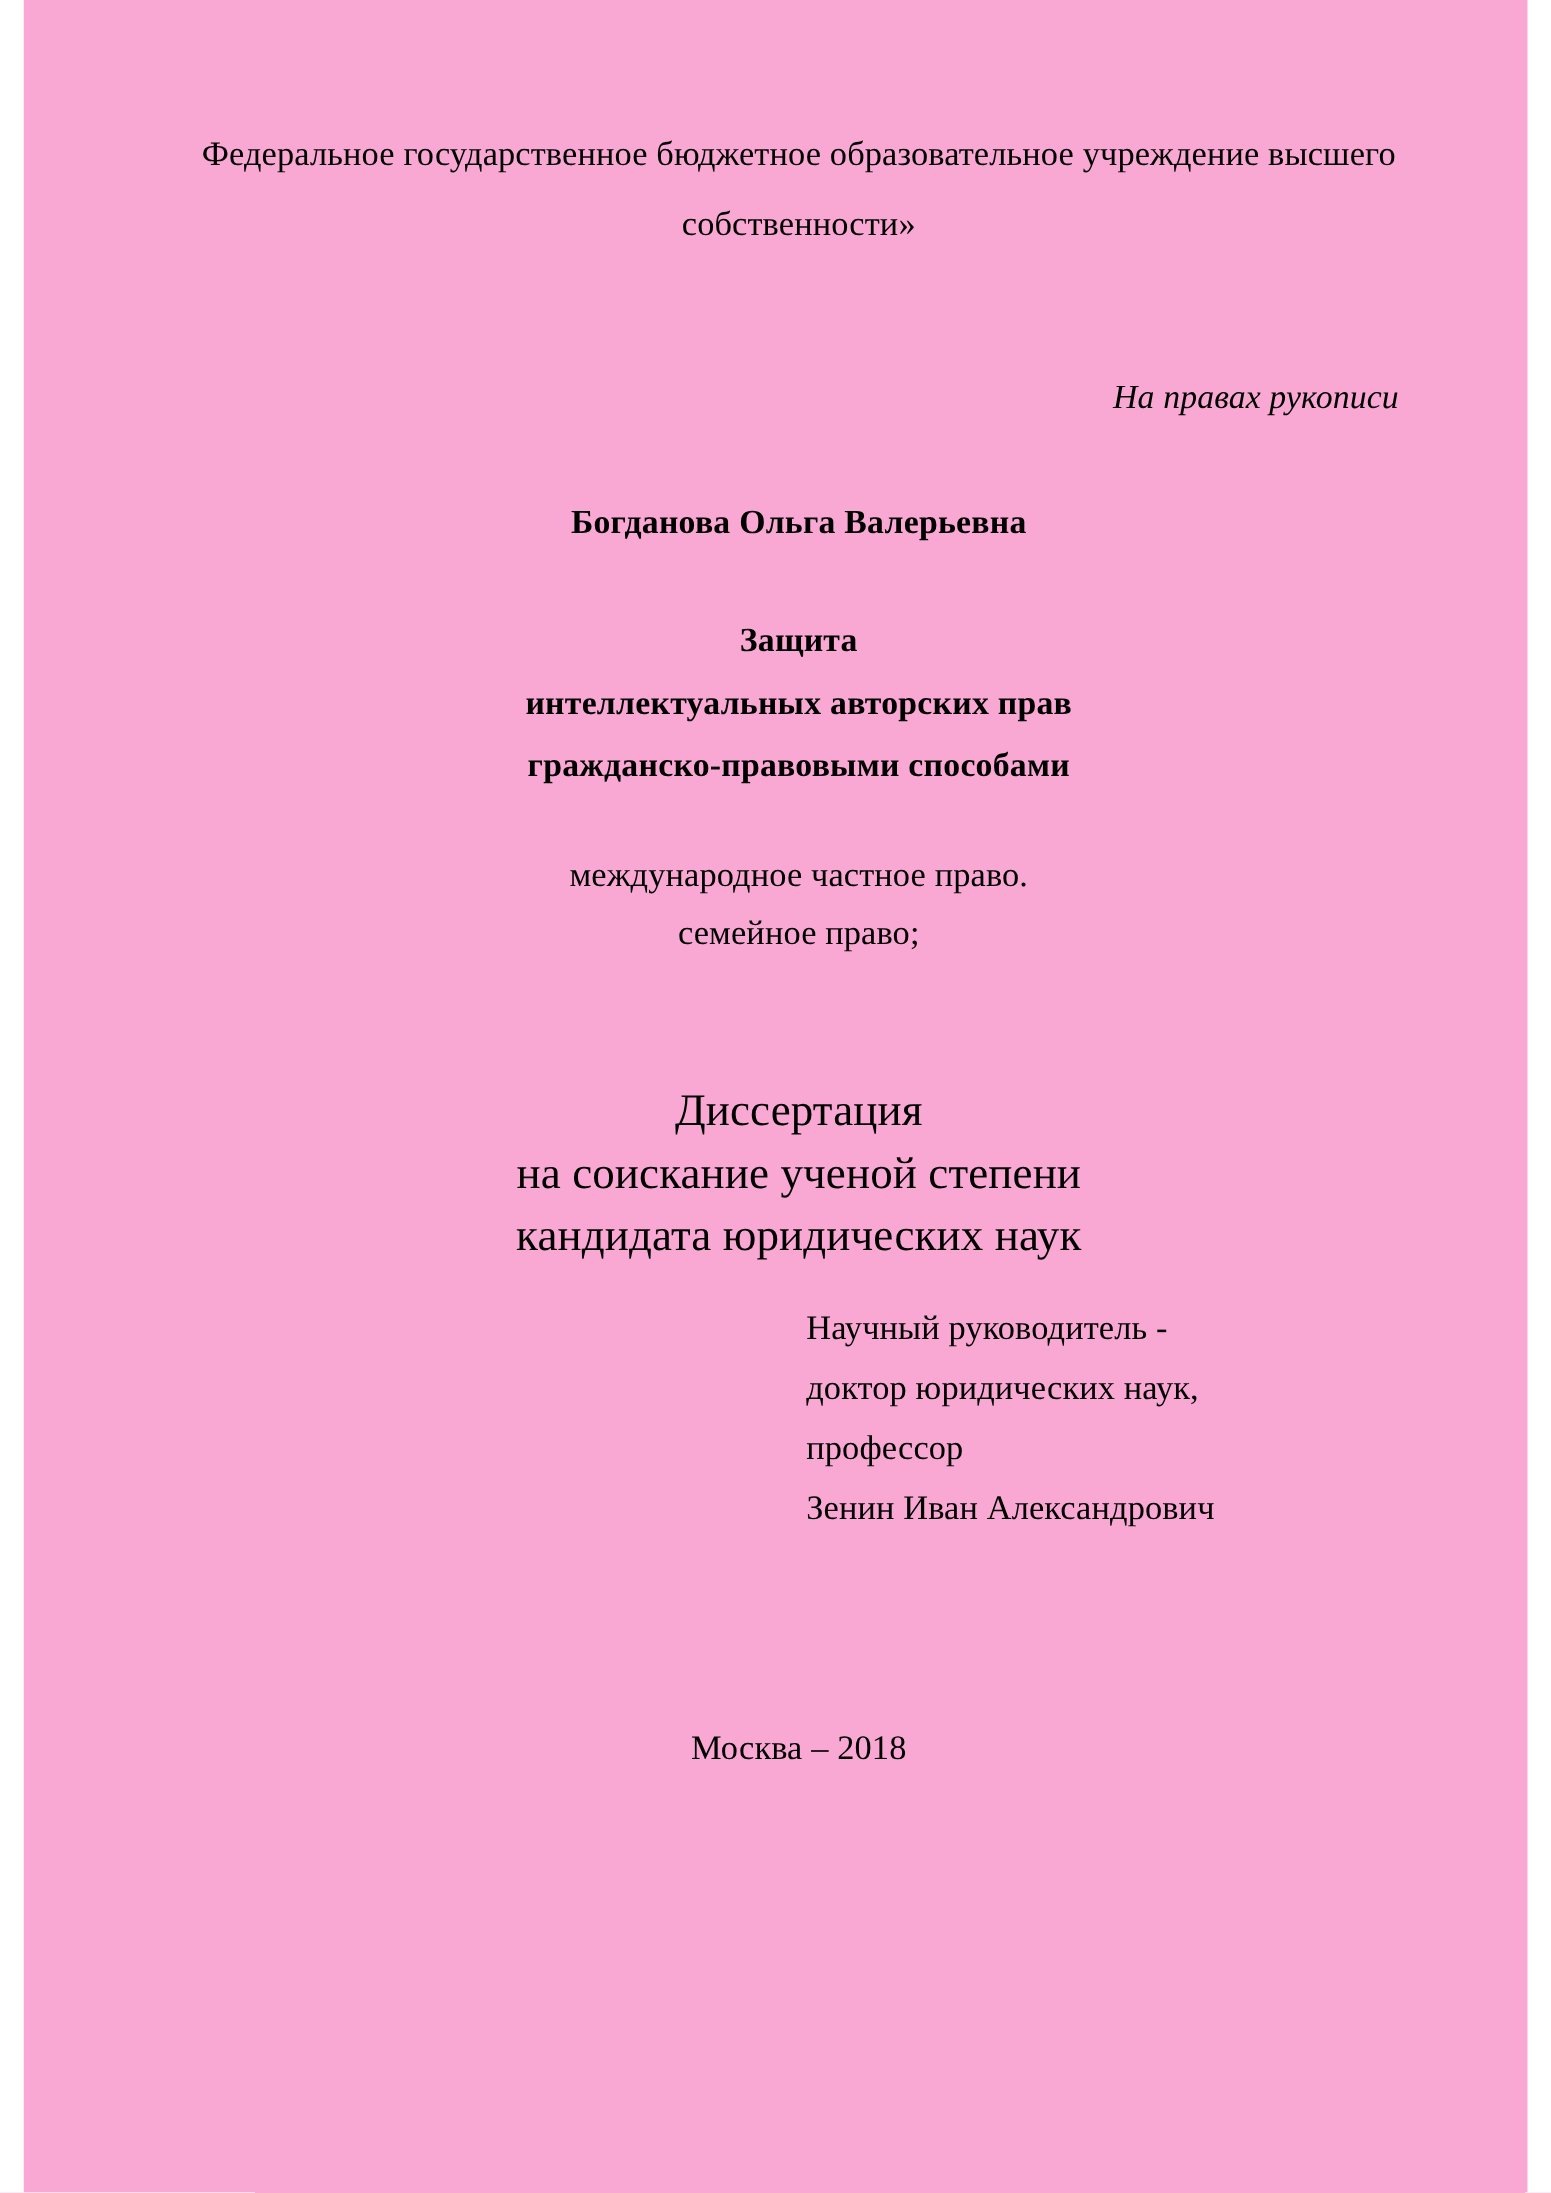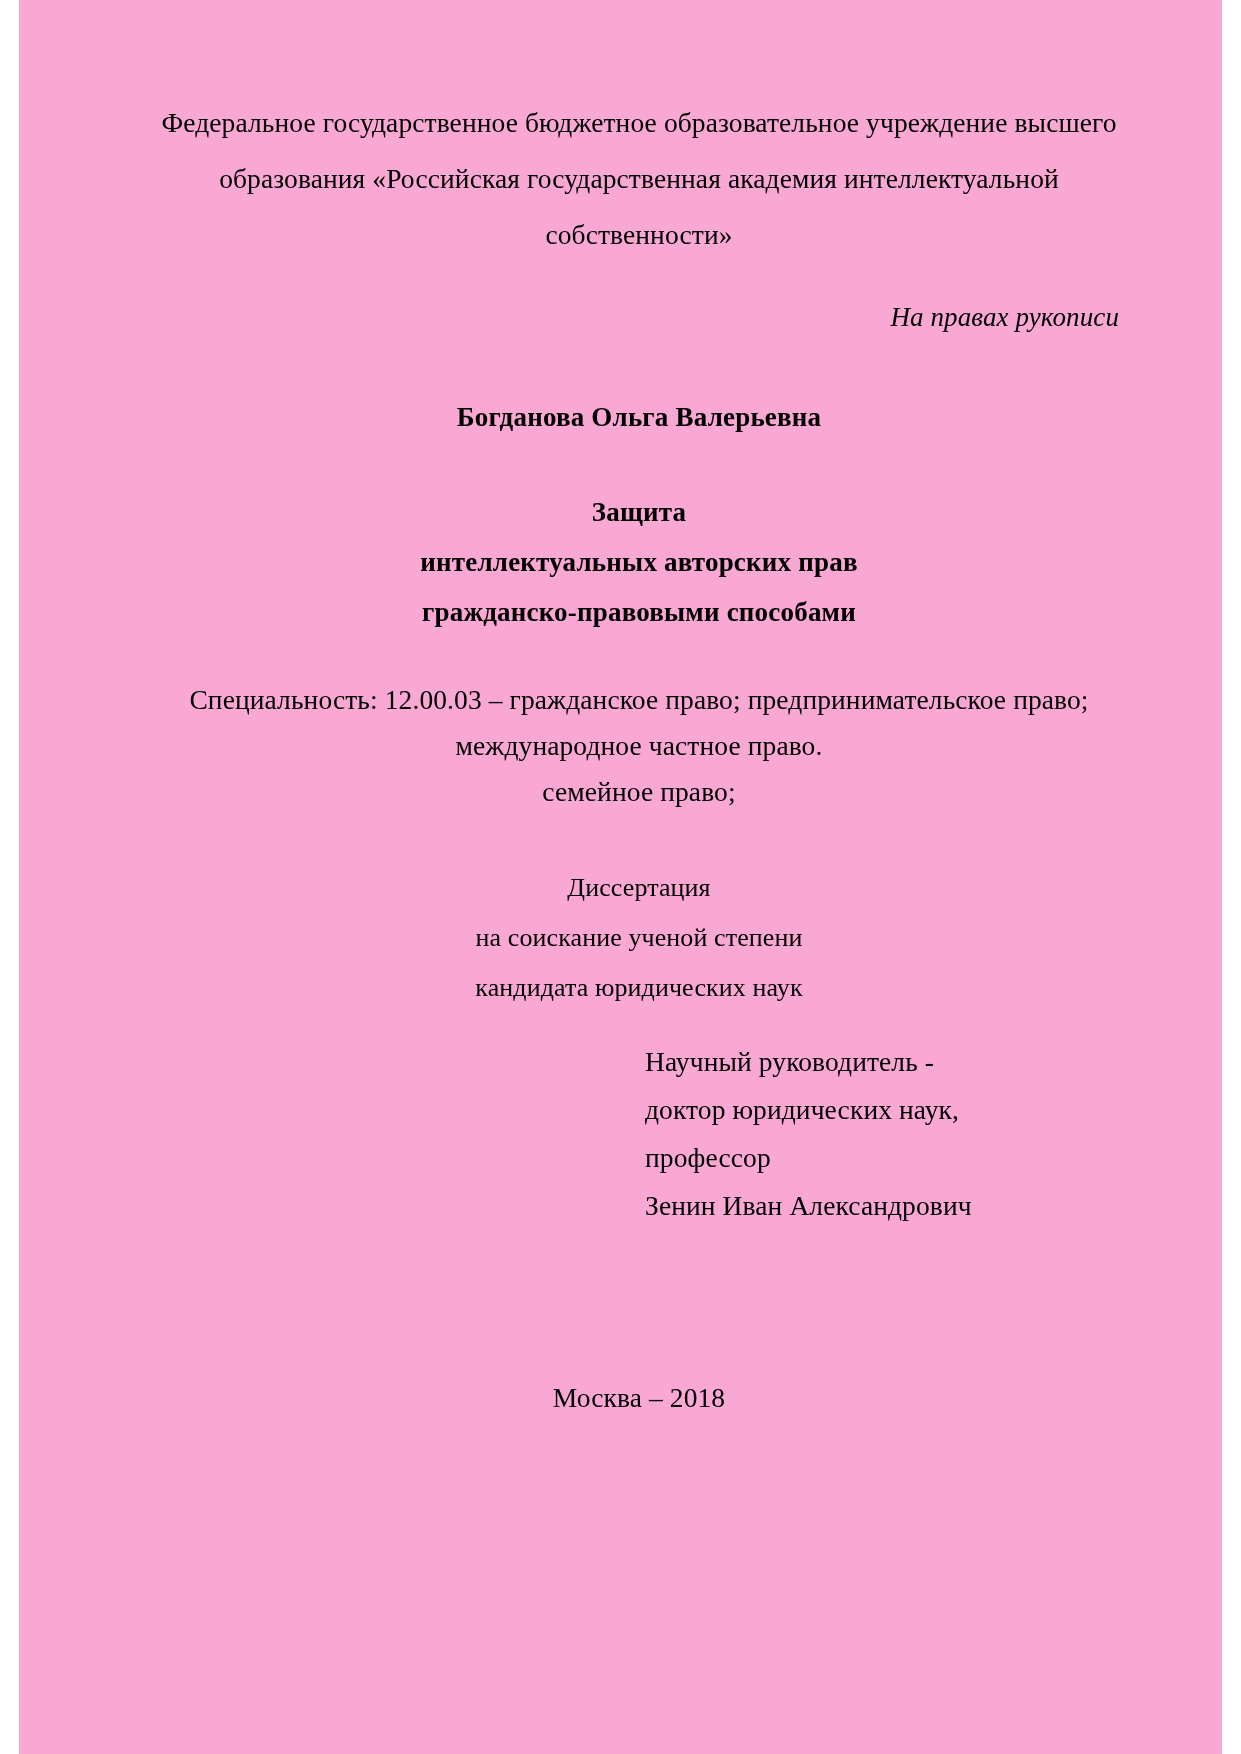--- a/index.html
+++ b/index.html
@@ -131,21 +131,21 @@
   
 
   #degree-block {
     position: absolute;
     left: 0;
     top: 863px;
     width: 960px;
   }
 
   #degree-block .line {
-    font-size: 26px;
+    font-size: 36px;
     line-height: 50px;
   }
 
   
 
   #supervisor-block {
     position: absolute;
     left: 486px;
     top: 1018px;
     width: 474px;
@@ -174,40 +174,38 @@
   }
 </style>
 </head>
 <body>
 
 <div class="page">
   <div class="content">
 
     <div class="block" id="institution-block">
       <span class="line center">Федеральное государственное бюджетное образовательное учреждение высшего</span>
-      <span class="line center">образования «Российская государственная академия интеллектуальной</span>
       <span class="line center">собственности»</span>
     </div>
 
     <div class="block" id="manuscript-rights">
       <span class="line right italic">На правах рукописи</span>
     </div>
 
     <div class="block" id="title-block">
       <span class="line center bold">Защита</span>
       <span class="line center bold">интеллектуальных авторских прав</span>
       <span class="line center bold">гражданско-правовыми способами</span>
     </div>
 
     <div class="block" id="author-block">
       <span class="line center bold">Богданова Ольга Валерьевна</span>
     </div>
 
     <div class="block" id="specialty-block">
-      <span class="line center">Специальность: 12.00.03 – гражданское право; предпринимательское право;</span>
       <span class="line center">международное частное право.</span>
       <span class="line center">семейное право;</span>
     </div>
 
     <div class="block" id="degree-block">
       <span class="line center">Диссертация</span>
       <span class="line center">на соискание ученой степени</span>
       <span class="line center">кандидата юридических наук</span>
     </div>
 

